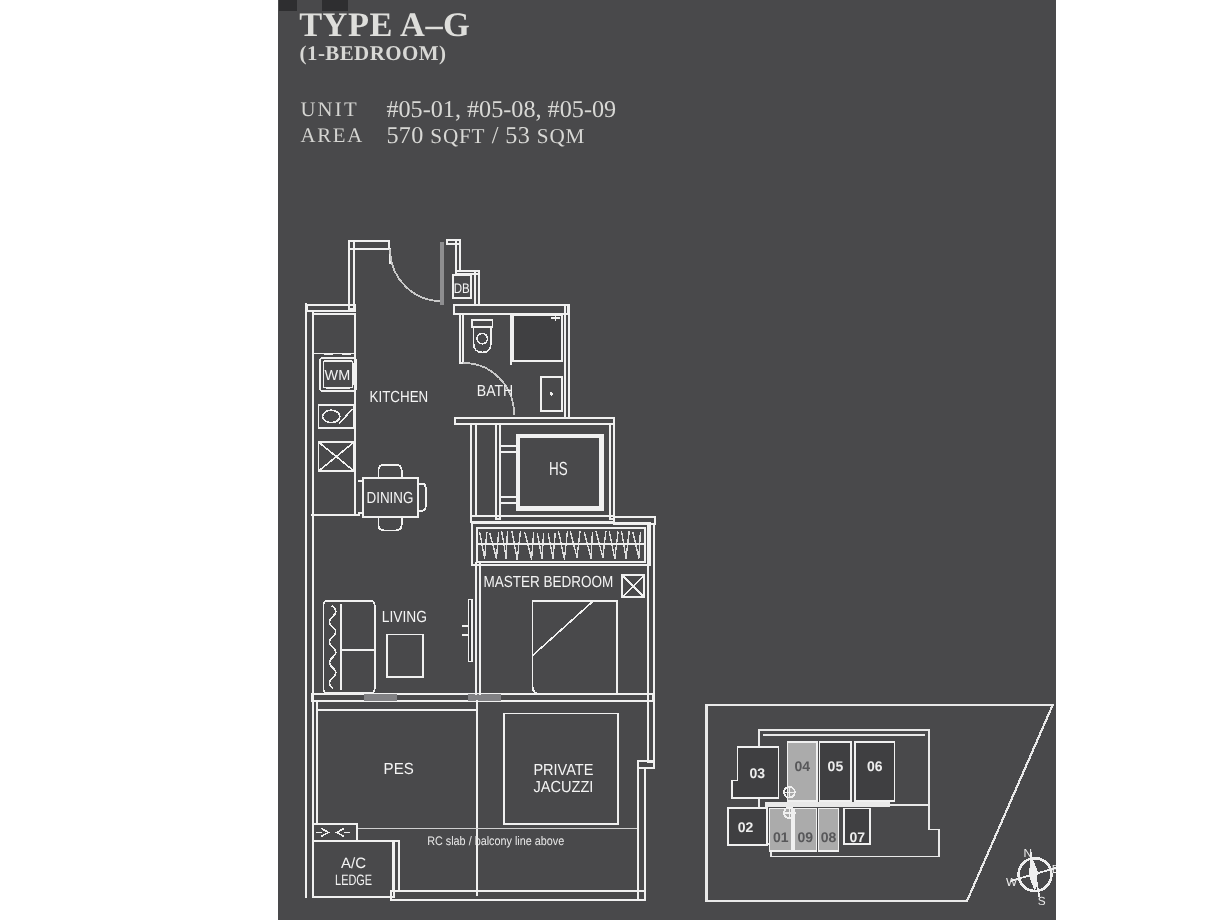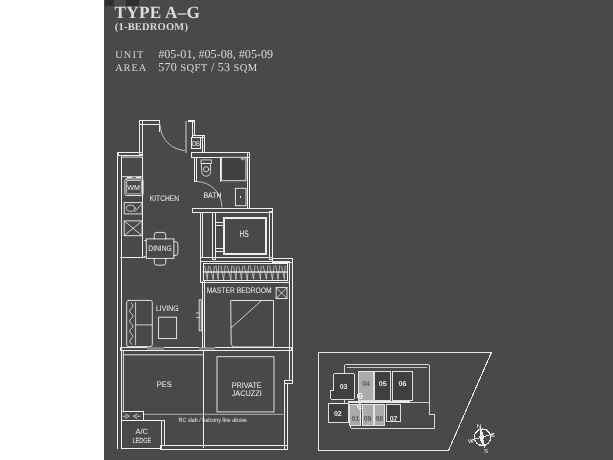--- a/index.html
+++ b/index.html
@@ -1,17 +1,17 @@
 <!DOCTYPE html>
 <html><head>
 <meta charset="utf-8">
 <style>
   html,body{margin:0;padding:0;background:#ffffff;}
-  .page{position:relative;width:613px;height:460px;background:#ffffff;overflow:hidden;
-    font-family:"Liberation Sans",sans-serif;will-change:transform;}
+  .page{position:relative;width:493px;height:460px;background:#ffffff;overflow:hidden;
+    font-family:"Liberation Sans",sans-serif;will-change:transform;margin-left:35px;}
   svg text{font-family:"Liberation Sans",sans-serif;}
   .serif{font-family:"Liberation Serif",serif;}
 </style>
 </head>
 <body>
 <div class="page" style="opacity:0.999">
 <svg width="613" height="460" viewBox="0 0 613 460" shape-rendering="crispEdges" text-rendering="geometricPrecision">
 
 <rect x="104" y="0" width="509" height="460" fill="#49494b"></rect>
 

